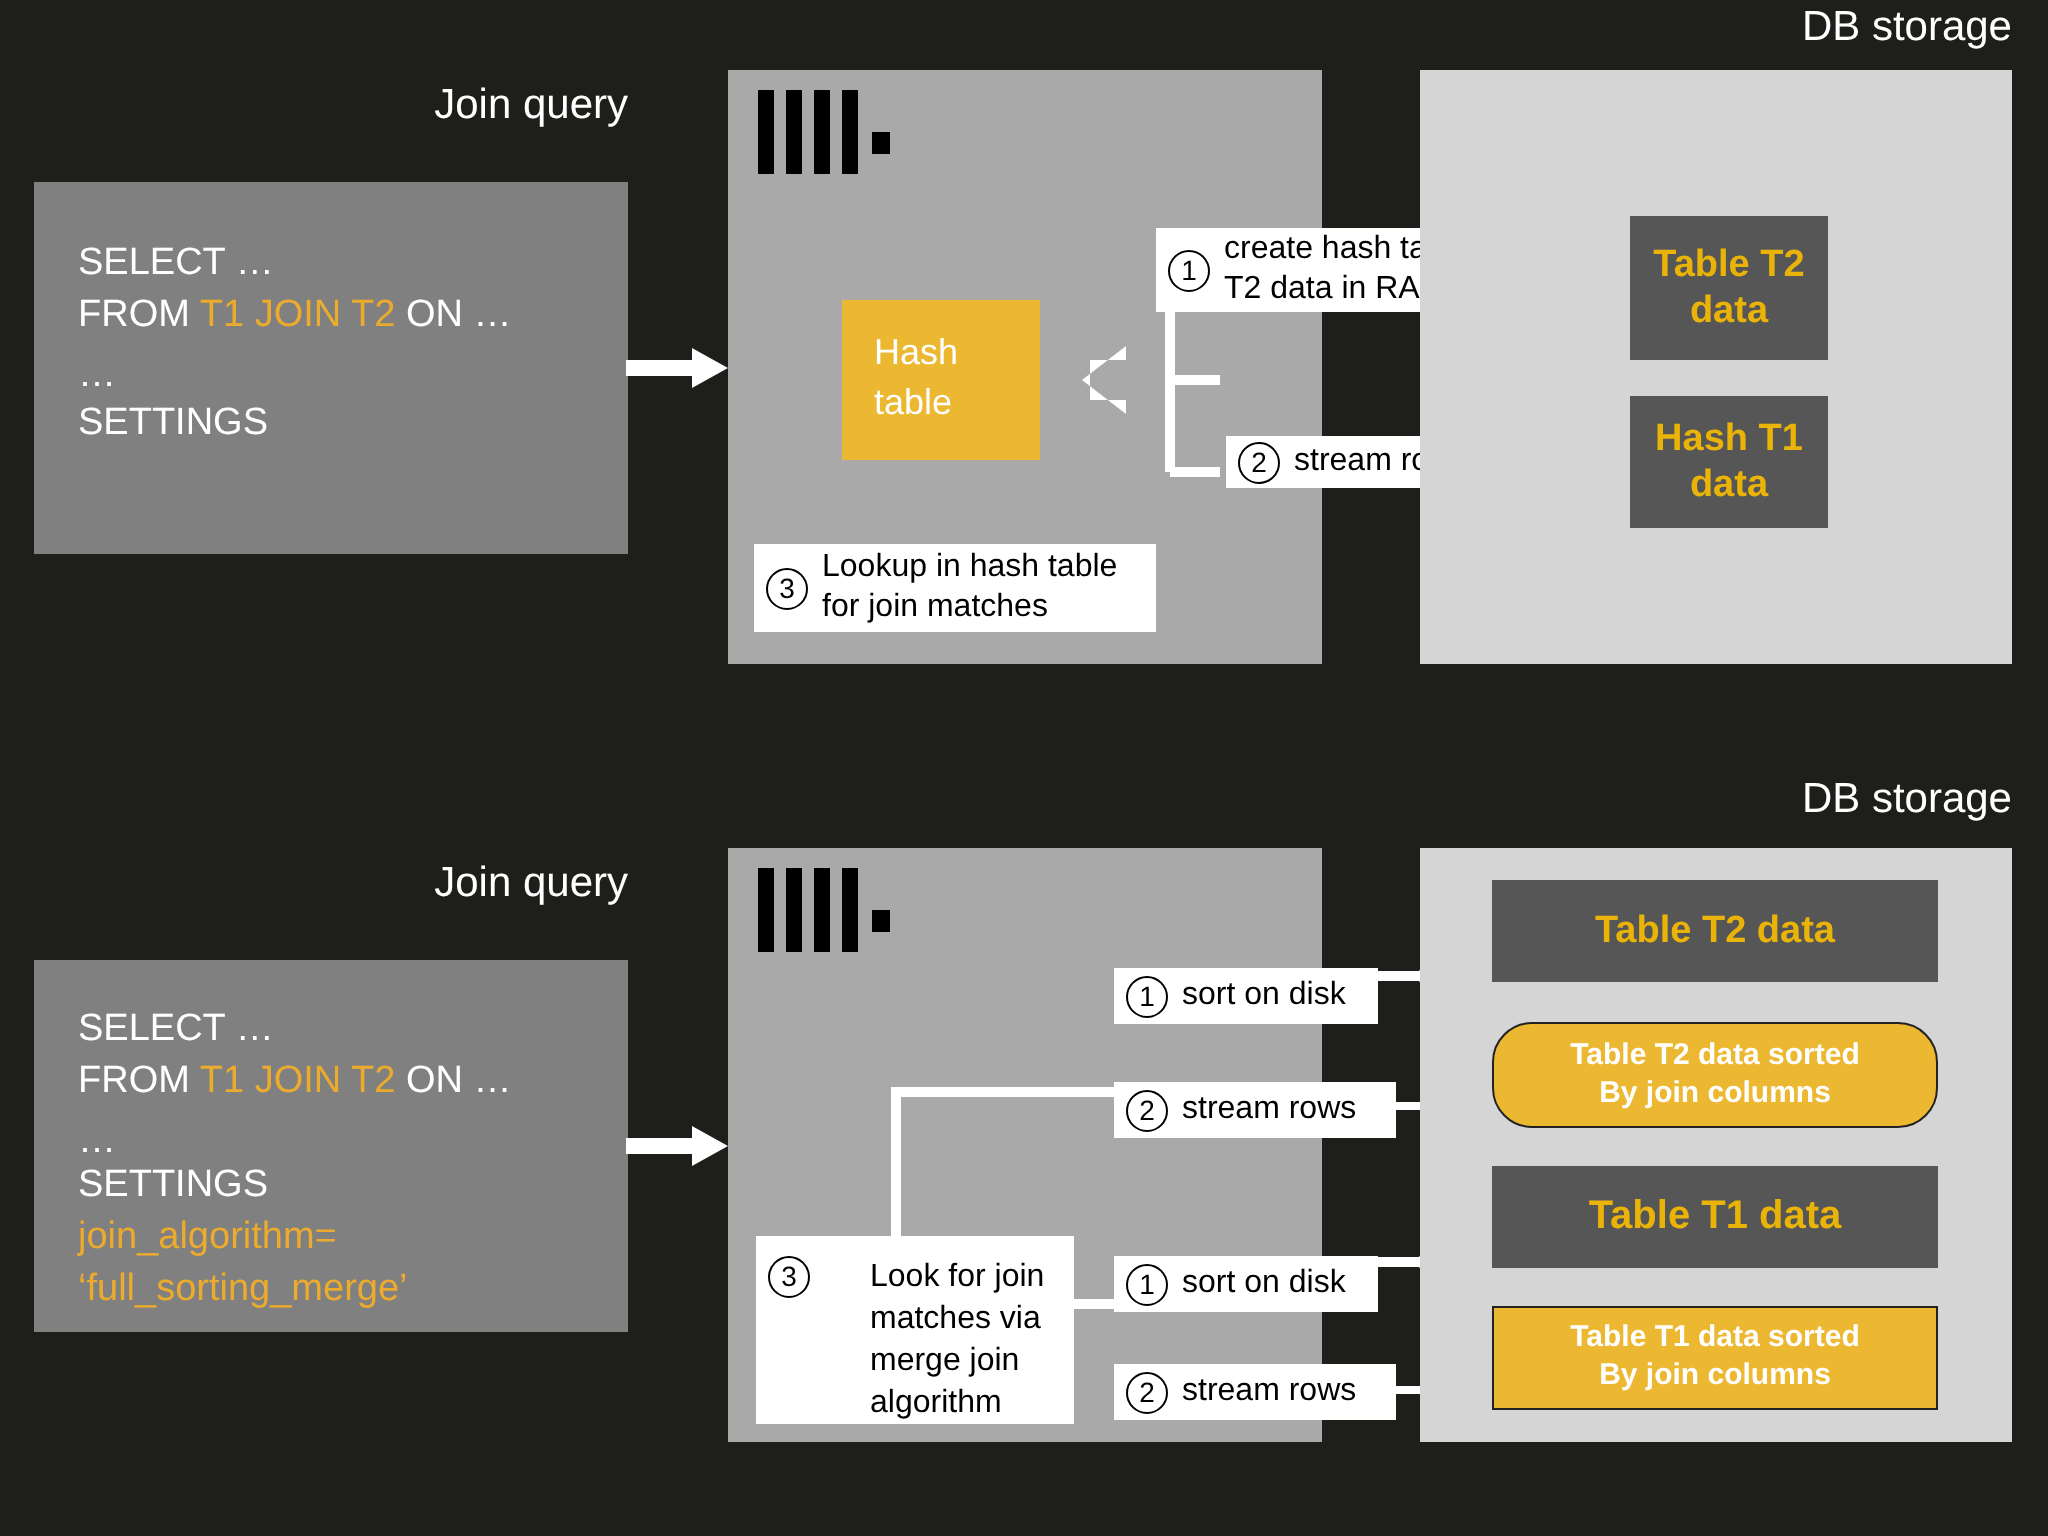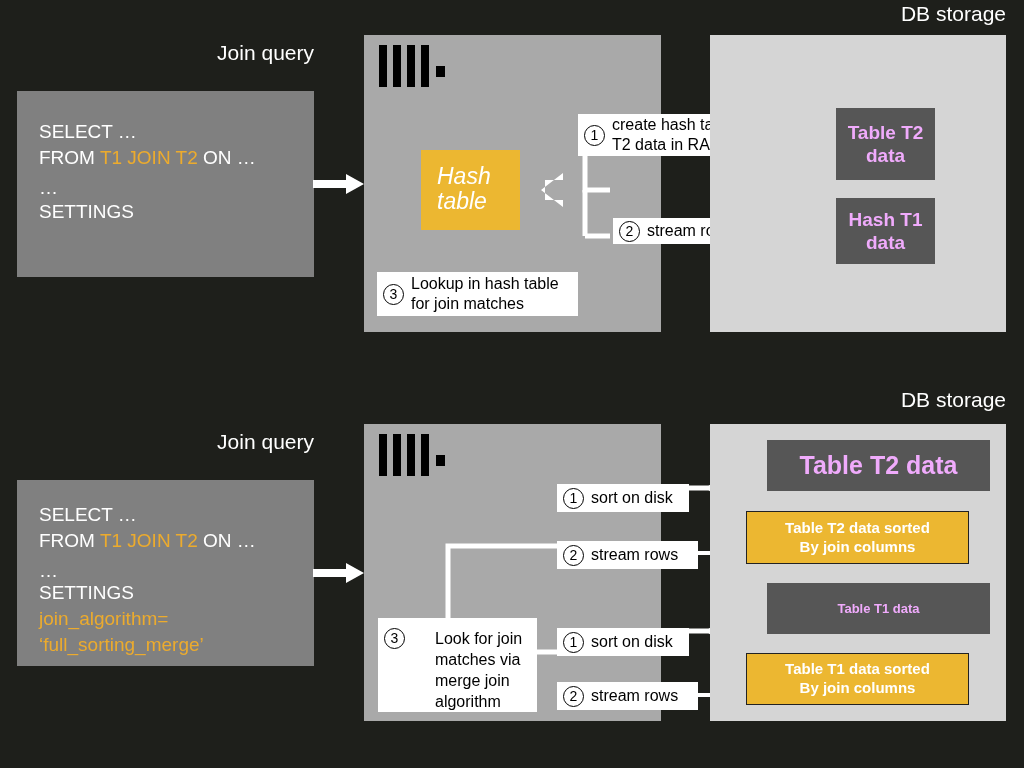--- a/index.html
+++ b/index.html
@@ -36,36 +36,34 @@
   .server-box { background: #a9a9a9; }
   .storage-box { background: #d5d5d5; }
 
   .ch-logo { position: absolute; }
   .ch-bar { position: absolute; background: #000000; width: 8px; }
   .ch-dot { position: absolute; background: #000000; }
 
   .hash-box {
     background: #ecb731;
     color: #ffffff;
-    font-size: 23px;
+    font-size: 18px;
     line-height: 25px;
     padding: 14px 0 0 16px;
-    font-style: italic;
   }
 
   .tbl-dark {
     background: #565656;
-    color: #f0abfc;
+    color: #eab308;
     font-weight: bold;
     display: flex;
     align-items: center;
     justify-content: center;
     text-align: center;
     line-height: 1.22;
-    margin-left: 21px;
   }
   .tbl-gold {
     background: #ecb731;
     border: 1px solid #222;
     color: #ffffff;
     font-weight: bold;
     display: flex;
     align-items: center;
     justify-content: center;
     text-align: center;
@@ -247,23 +245,23 @@
     <span class="ctext" style="line-height:21px;margin-left:23px;">Look for join
 matches via
 merge join
 algorithm</span>
   </div>
 
   <div class="abs section-title" style="left:710px; top:388px; width:296px;">DB storage</div>
 
   <div class="abs storage-box" style="left:710px; top:424px; width:296px; height:297px;"></div>
 
-  <div class="abs tbl-dark" style="left:746px; top:440px; width:223px; height:51px; font-size:25px;">Table T2 data</div>
-
-  <div class="abs tbl-gold" style="left:746px; top:511px; width:223px; height:53px; white-space:pre-line;">Table T2 data sorted
+  <div class="abs tbl-dark" style="left:746px; top:440px; width:223px; height:51px; font-size:19px;">Table T2 data</div>
+
+  <div class="abs tbl-gold" style="left:746px; top:511px; width:223px; height:53px; white-space:pre-line;border-radius:20px;">Table T2 data sorted
 By join columns</div>
 
-  <div class="abs tbl-dark" style="left:746px; top:583px; width:223px; height:51px; font-size:13px;">Table T1 data</div>
+  <div class="abs tbl-dark" style="left:746px; top:583px; width:223px; height:51px; font-size:20px;">Table T1 data</div>
 
   <div class="abs tbl-gold" style="left:746px; top:653px; width:223px; height:52px; white-space:pre-line;">Table T1 data sorted
 By join columns</div>
 
 </div>
 
 </body></html>

